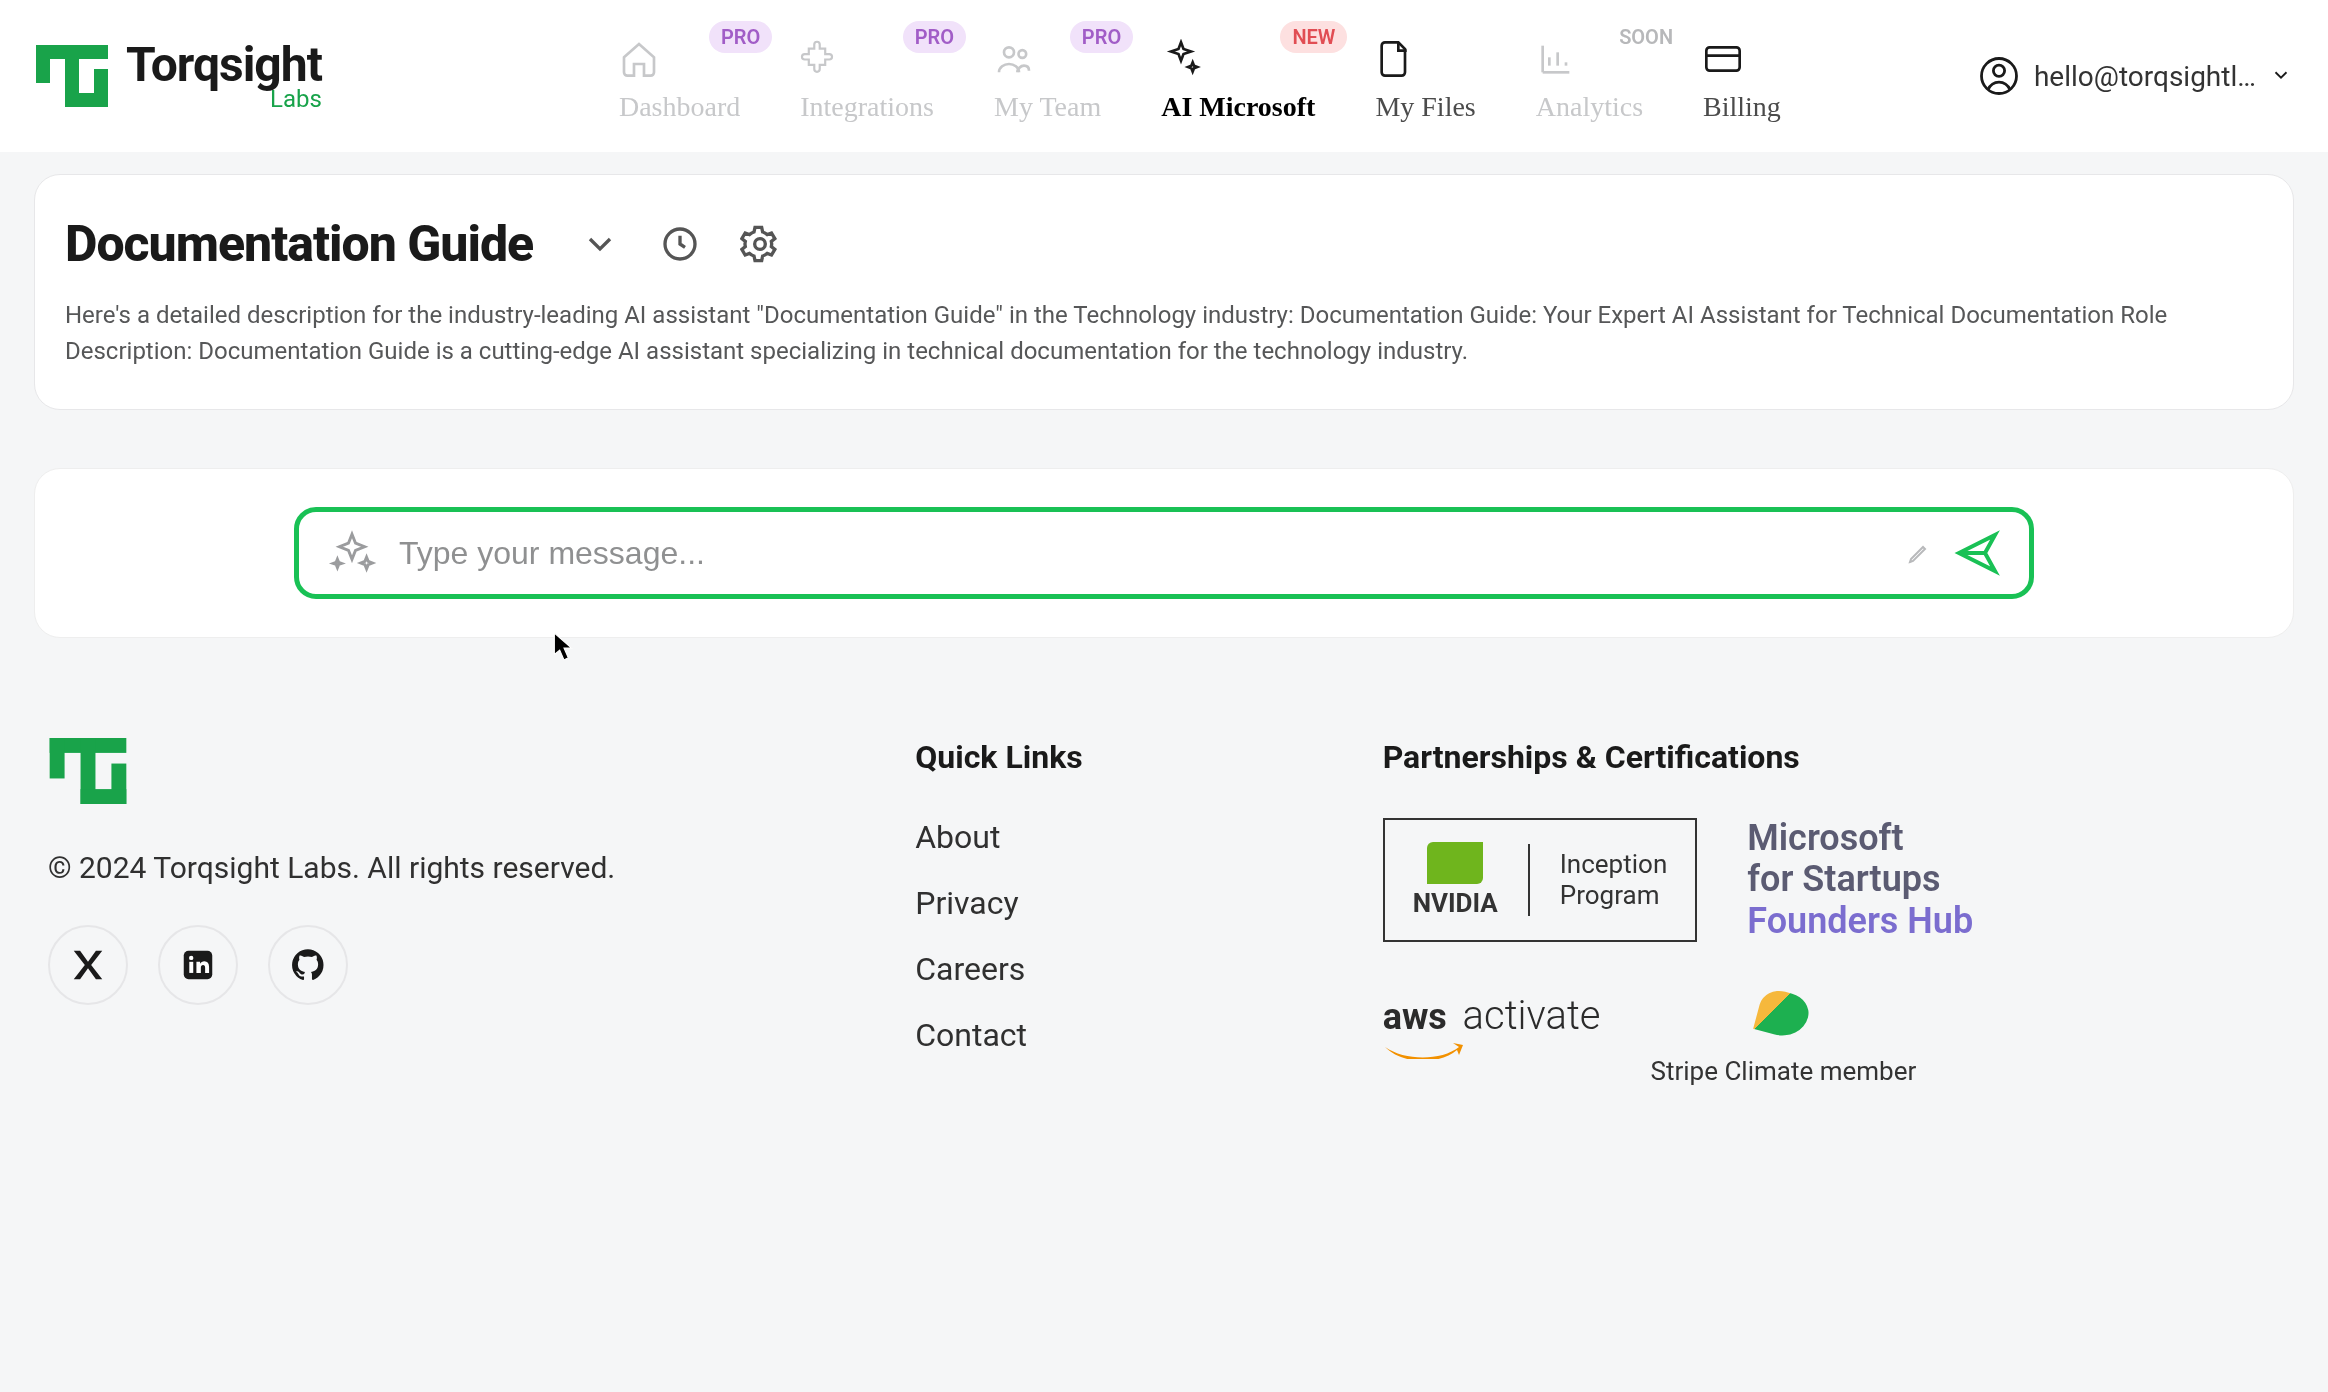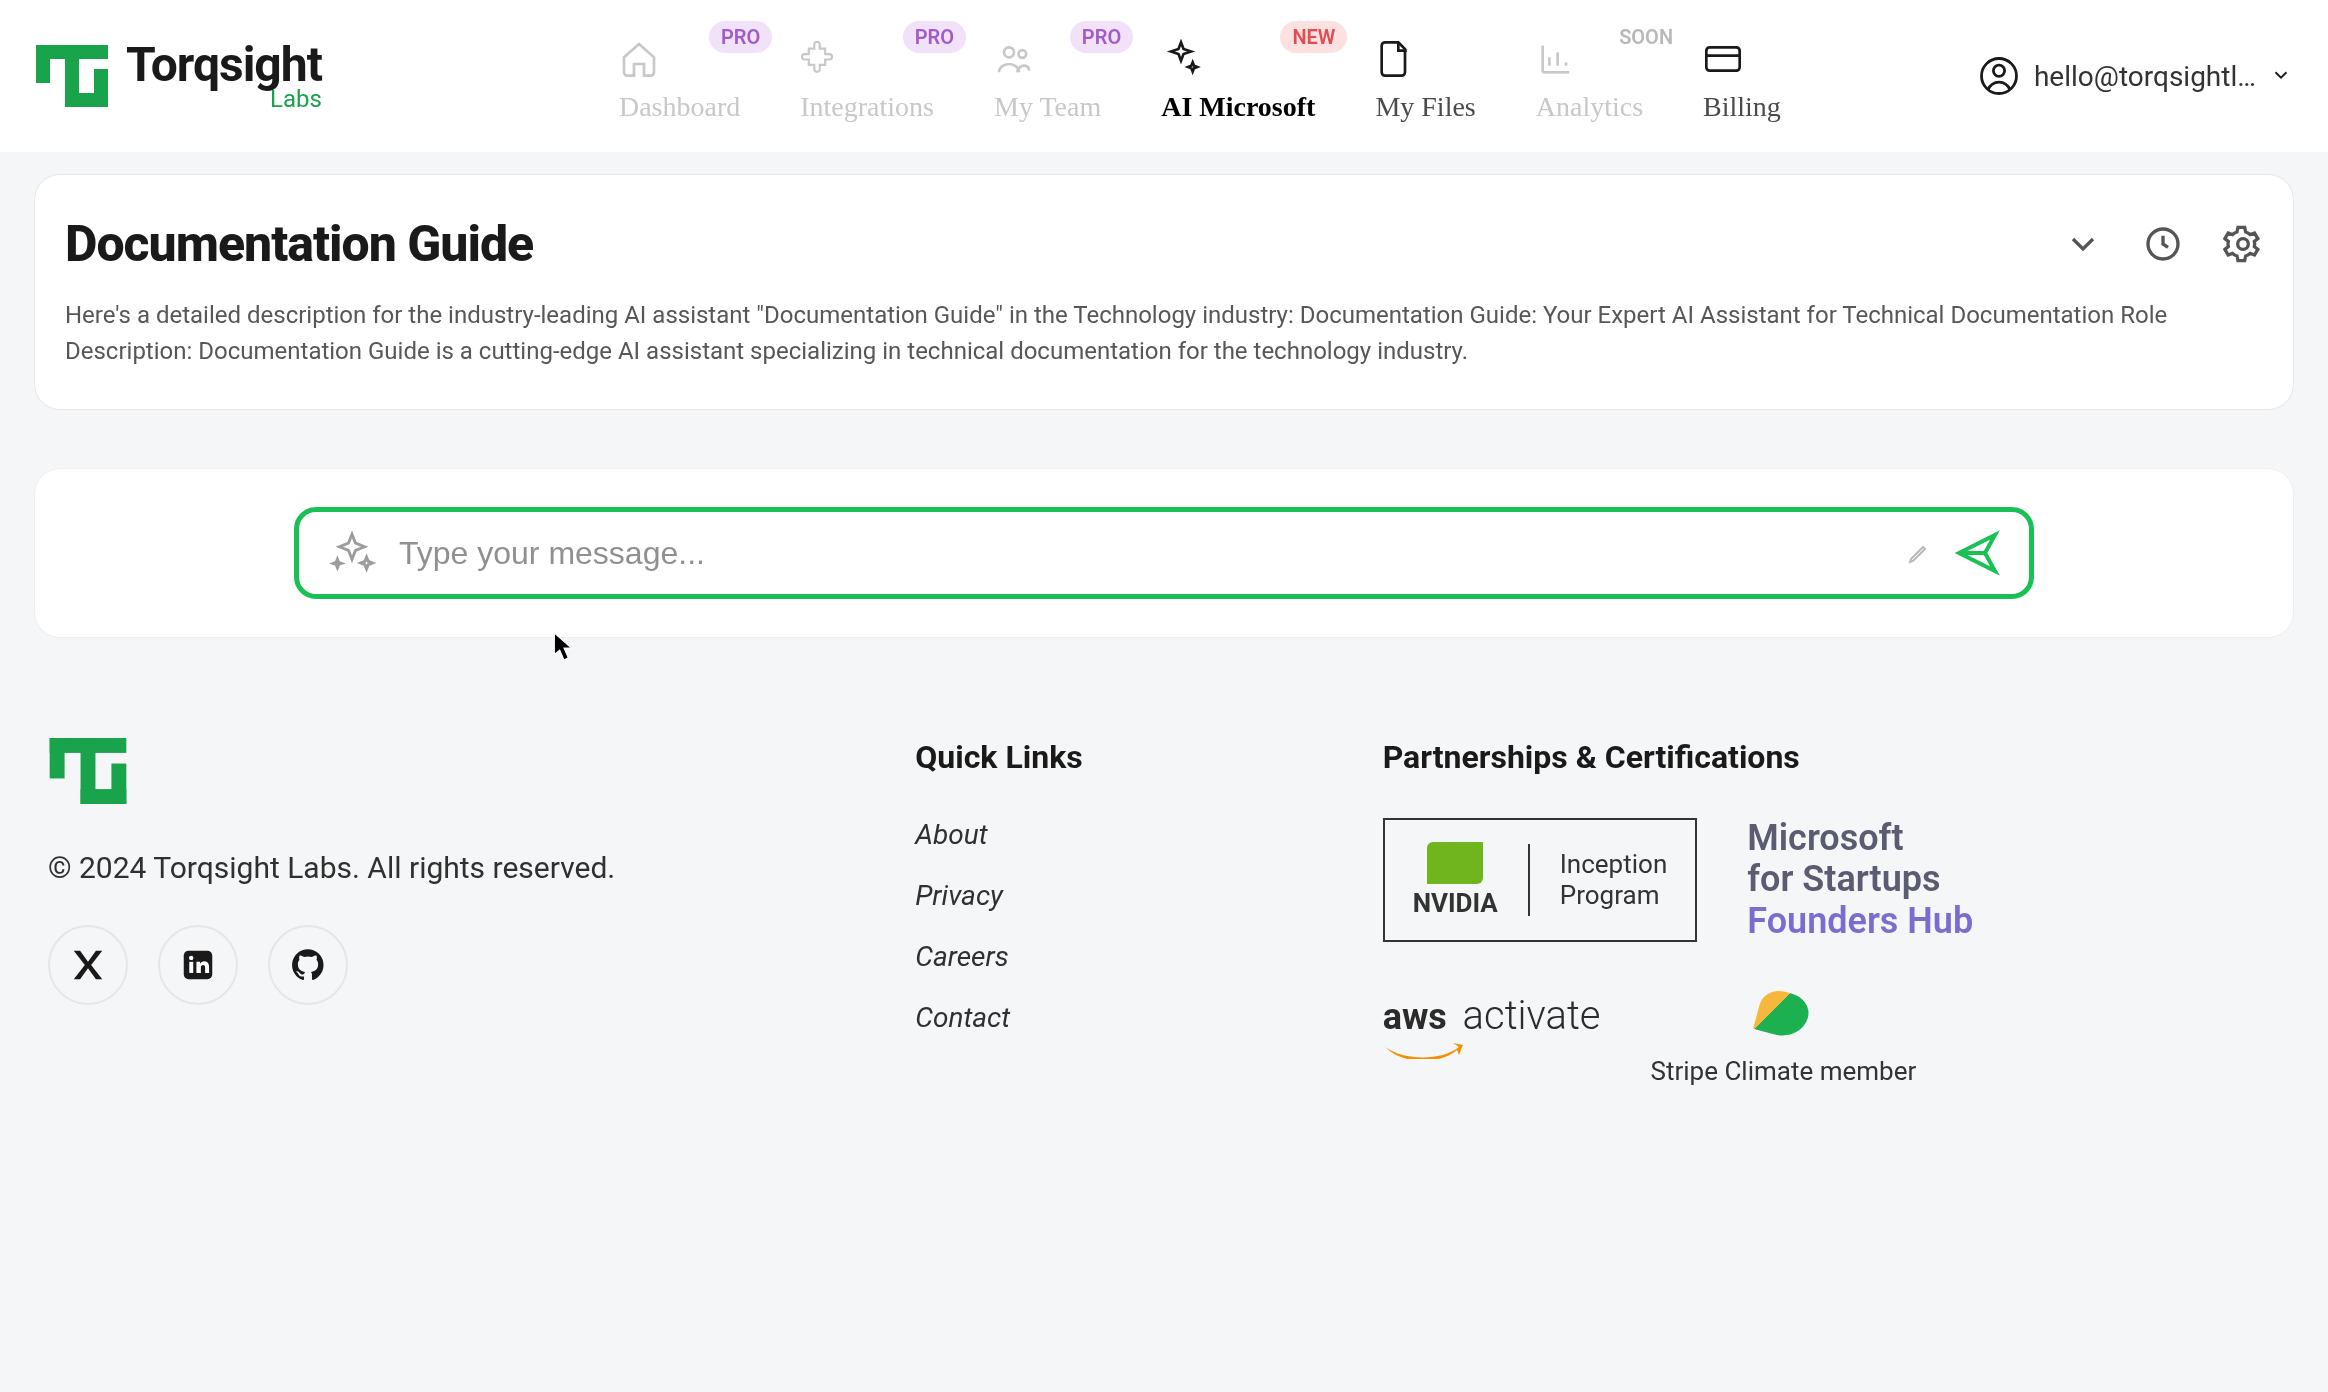--- a/index.html
+++ b/index.html
@@ -113,21 +113,20 @@
   .panel {
     background: #ffffff;
     border: 1px solid #e7e7e9;
     border-radius: 26px;
     margin-top: 22px;
     padding: 40px 30px 40px 30px;
   }
   .panel-header {
     display: flex;
     align-items: center;
-    justify-content: space-between;
     margin-bottom: 24px;
     gap: 47px;
   }
   .panel-title {
     font-size: 50px;
     font-weight: 800;
     letter-spacing: -1px;
   }
   .panel-actions {
     display: flex;
@@ -182,21 +181,21 @@
   .footer-col { display: flex; flex-direction: column; }
   .footer-logo { width: 80px; height: 66px; margin-bottom: 46px; }
   .copyright { font-size: 30px; color: #303030; margin-bottom: 40px; }
   .socials { display: flex; gap: 30px; }
   .social {
     width: 80px; height: 80px; border-radius: 50%;
     border: 2px solid #e6e6e8; display: flex; align-items: center; justify-content: center;
     cursor: pointer;
   }
   .footer-heading { font-size: 32px; font-weight: 700; margin-bottom: 42px; }
-  .quick-links a { display: block; font-size: 28px; color: #303030; text-decoration: none; margin-bottom: 28px; cursor: pointer; font-style: italic; }
+  .quick-links a { display: block; font-size: 32px; color: #303030; text-decoration: none; margin-bottom: 28px; cursor: pointer; }
 
   .partners { display: flex; flex-wrap: wrap; gap: 50px; max-width: 720px; }
   .partner {
     display: flex; align-items: center; font-size: 26px; color: #333;
   }
   .partner.box {
     border: 2px solid #333; padding: 18px 28px; gap: 30px;
   }
   .nvidia-mark { display: flex; flex-direction: column; align-items: center; }
   .nvidia-eye {

